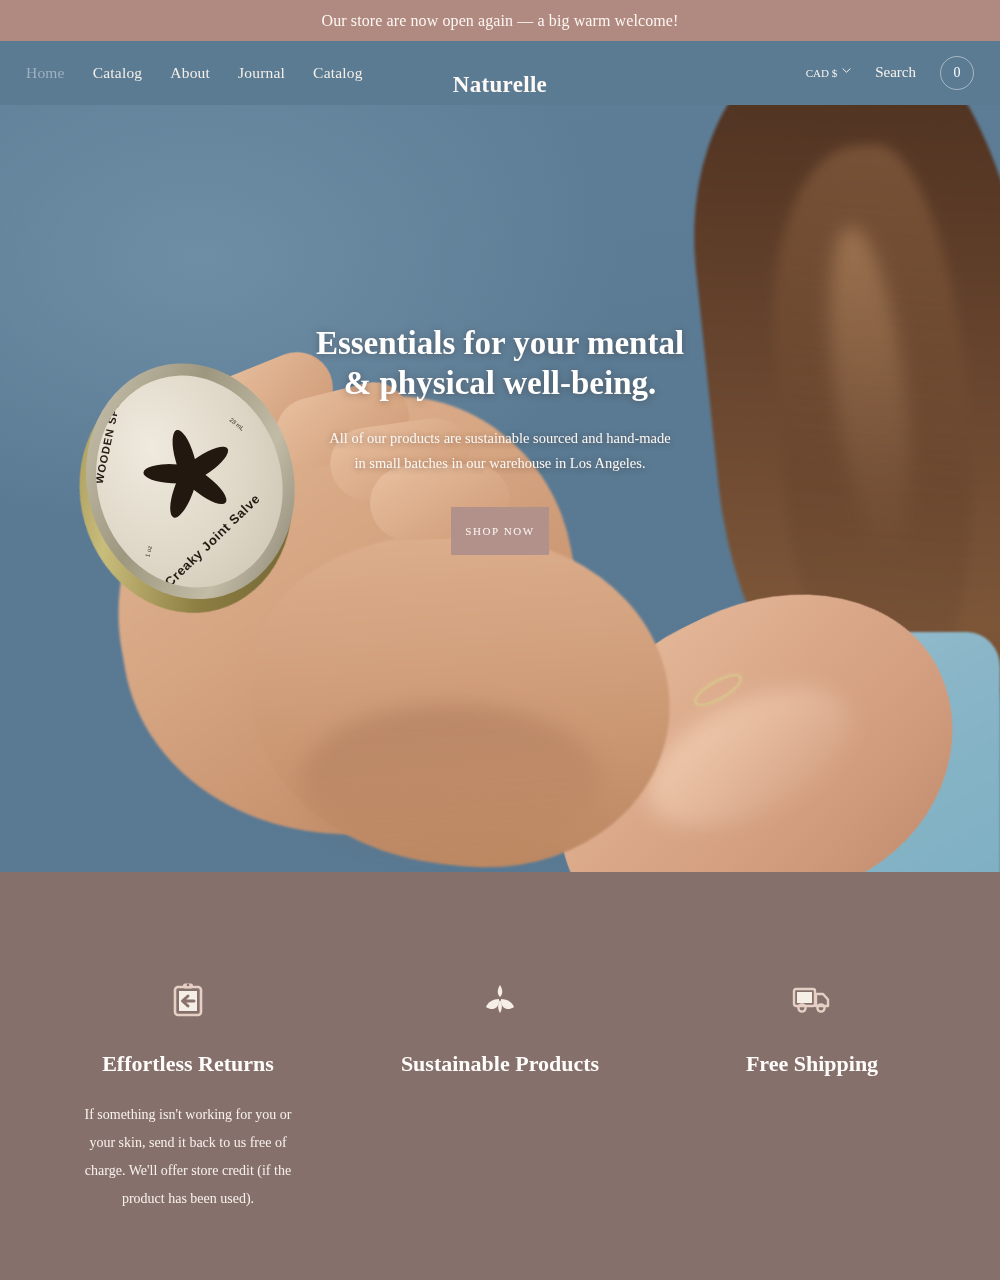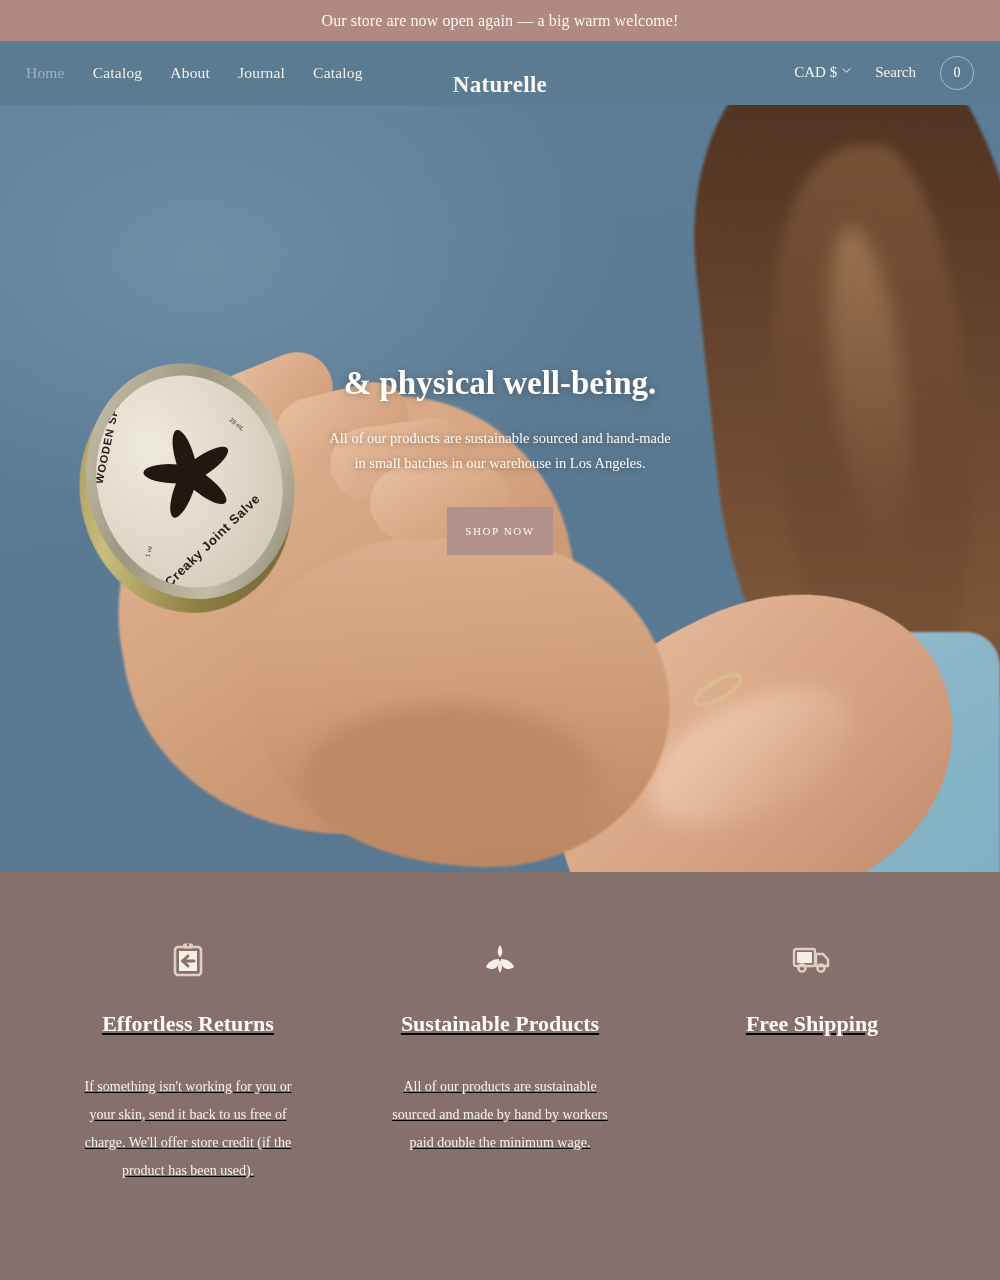--- a/index.html
+++ b/index.html
@@ -65,21 +65,21 @@
     cursor:pointer;
   }
 
   .header-right {
     margin-left:auto;
     display:flex; align-items:center; gap:24px;
     position:relative; z-index:3;
   }
   .currency {
     display:flex; align-items:center; gap:5px;
-    color:#f7f2ec; font-size:15px;
+    color:#f7f2ec; font-size:11px;
     font-family:"Liberation Serif", serif;
     cursor:pointer;
     margin-left:30px;
   }
   .chev { width:9px; height:9px; display:inline-block; position:relative; top:-2px; }
   .chev svg { display:block; }
   .search-link {
     color:#f7f2ec; font-size:15px;
     font-family:"Liberation Serif", serif;
     text-decoration:none; cursor:pointer;
@@ -291,37 +291,36 @@
     margin-top:22px;
     color:#fdf9f5;
     font-size:14.5px;
     line-height:1.78;
     font-family:"Liberation Serif", serif;
     text-shadow:0 1px 6px rgba(60,40,30,0.45);
     max-width:440px;
   }
   .shop-btn {
     margin-top:30px;
-    width:106px; height:48px;
+    width:98px; height:48px;
     background:#b2918a;
     color:#fdf8f4;
     font-size:11px;
     letter-spacing:1.6px;
     font-family:"Liberation Serif", serif;
     display:flex; align-items:center; justify-content:center;
     border:none; cursor:pointer;
   }
 
   
   .features {
     background:#86706b;
     height:408px;
     display:flex;
-    padding:68px 32px 0 32px;
-    text-decoration:underline;
+    padding:108px 32px 0 32px;
   }
   .feature {
     flex:1;
     display:flex; flex-direction:column; align-items:center;
     text-align:center;
     padding:0 18px;
   }
   .feature-icon {
     width:40px; height:40px;
     display:flex; align-items:center; justify-content:center;
@@ -329,21 +328,21 @@
   }
   .feature-title {
     color:#fffdfb;
     font-size:22px;
     font-weight:bold;
     line-height:1.45;
     font-family:"Liberation Serif", serif;
     max-width:210px;
   }
   .feature-body {
-    margin-top:33px;
+    margin-top:21px;
     color:#f8f2ee;
     font-size:14px;
     line-height:2.0;
     font-family:"Liberation Serif", serif;
     max-width:228px;
   }
   .feature.col2 .feature-body { max-width:236px; }
 </style>
 </head>
 <body>
@@ -419,21 +418,21 @@
         <div class="tin-brand">WOODEN SPOON HERBS</div>
         <div class="tin-product">Creaky Joint Salve</div>
         <div class="tin-oz">1 oz</div>
         <div class="tin-oz2">28 mL</div>
       </div>
     </div>
   </div>
 
   <div class="hero-content">
     <h1 class="hero-title">
-      <br>
+      <span>Essentials for your mental</span><br>
       <span>&amp; physical well-being.</span>
     </h1>
     <p class="hero-sub">
       <span>All of our products are sustainable sourced and hand-made</span><br>
       <span>in small batches in our warehouse in Los Angeles.</span>
     </p>
     <button class="shop-btn">SHOP NOW</button>
   </div>
 </div>
 
@@ -456,21 +455,20 @@
   <div class="feature col2">
     <div class="feature-icon">
       <svg width="36" height="34" viewBox="0 0 36 34">
         <path d="M18 2 C21 7 21 11 18 14 C15 11 15 7 18 2 Z" fill="#f6efe7"></path>
         <path d="M17 16 C11 16 6 19 4 24 C10 28 16 26 17 19 Z" fill="#f6efe7"></path>
         <path d="M19 16 C25 16 30 19 32 24 C26 28 20 26 19 19 Z" fill="#f6efe7"></path>
         <path d="M18 17 C15.5 21 15.5 26 18 30 C20.5 26 20.5 21 18 17 Z" fill="#f6efe7"></path>
       </svg>
     </div>
     <div class="feature-title">Sustainable Products</div>
-    <div class="feature-body">All of our products are sustainable sourced and made by hand by workers paid double the minimum wage.</div>
   </div>
 
   <div class="feature col3">
     <div class="feature-icon">
       <svg width="40" height="32" viewBox="0 0 40 32">
         <rect x="2" y="5" width="21" height="17" rx="2" fill="none" stroke="#e6cfc5" stroke-width="2.4"></rect>
         <rect x="5" y="8" width="15" height="11" fill="#f6efe7"></rect>
         <path d="M24 10 H31 L36 15.5 V22 H24 Z" fill="none" stroke="#e6cfc5" stroke-width="2.4" stroke-linejoin="round"></path>
         <circle cx="10" cy="24" r="3.6" fill="none" stroke="#e6cfc5" stroke-width="2.4"></circle>
         <circle cx="29" cy="24" r="3.6" fill="none" stroke="#e6cfc5" stroke-width="2.4"></circle>

